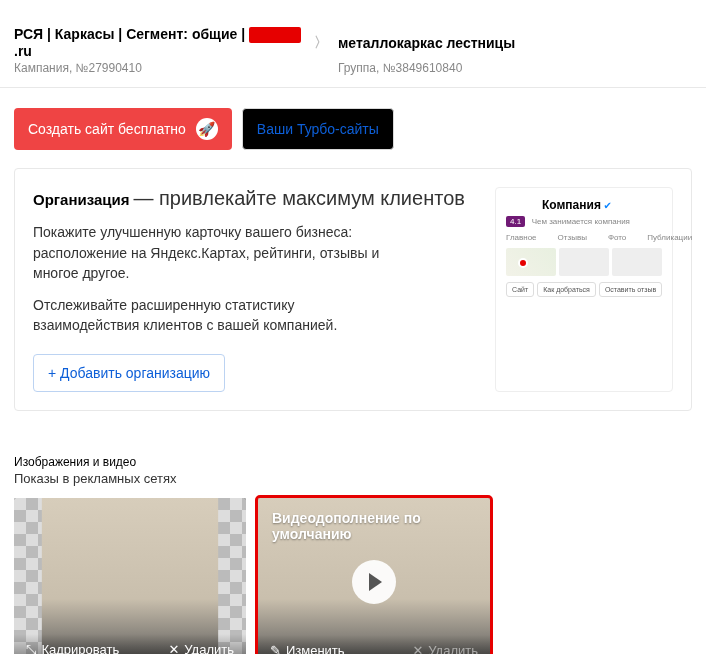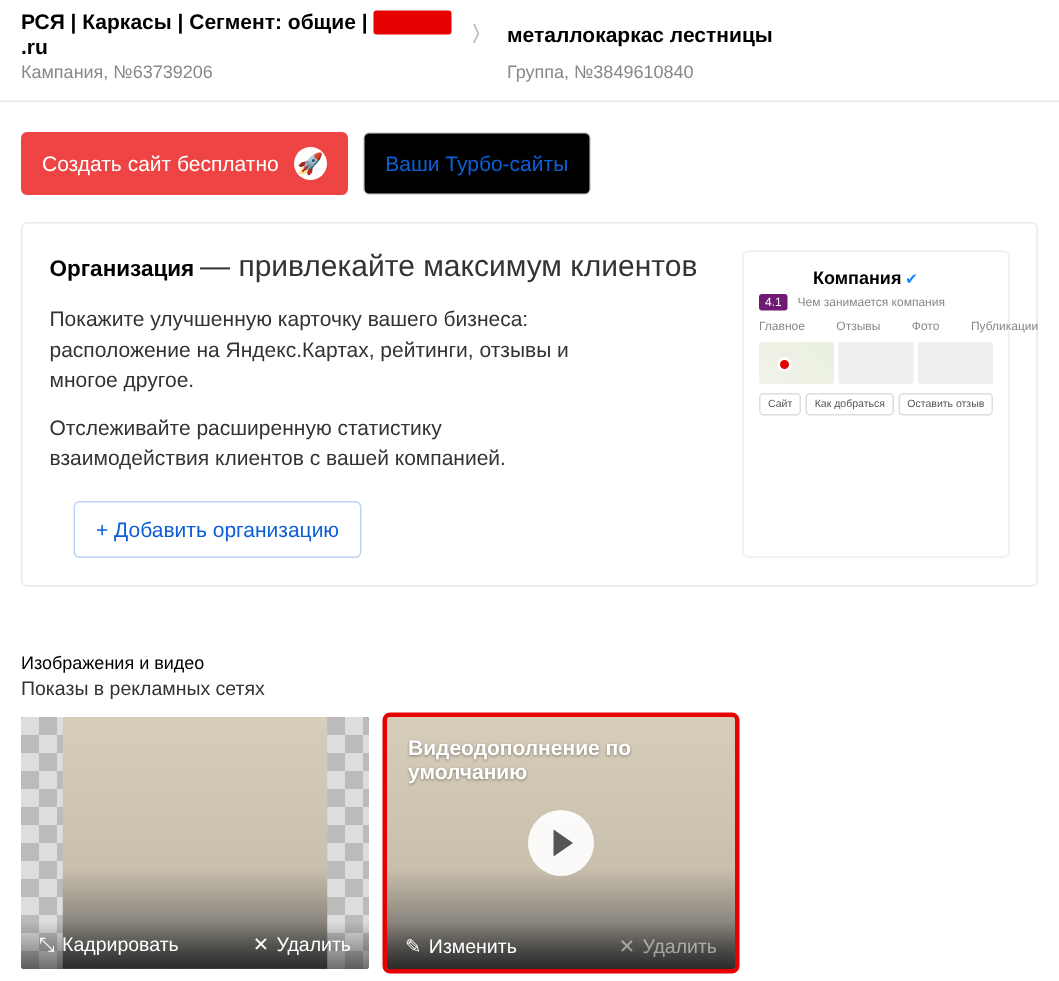--- a/index.html
+++ b/index.html
@@ -6,20 +6,21 @@
     body {
       font-family: Arial, Helvetica, sans-serif;
       background: #fff;
       font-size: 14px;
       color: #000;
       width: 706px;
     }
     .breadcrumb {
       padding: 6px 14px 12px;
       border-bottom: 1px solid #e8e8e8;
+      margin-top: 20px;
     }
     .breadcrumb-row {
       display: flex;
       align-items: center;
       gap: 6px;
       font-size: 14px;
       font-weight: 600;
     }
     .breadcrumb-sub {
       display: flex;
@@ -87,21 +88,20 @@
     .card p { font-size: 14px; color: #333; margin-top: 12px; line-height: 1.45; max-width: 370px; }
     .btn-add {
       margin-top: 18px;
       background: #fff;
       color: #0d5fd8;
       border: 1px solid #bcd3f2;
       border-radius: 4px;
       padding: 10px 14px;
       font-size: 14px;
       cursor: pointer;
-      margin-left: 16px;
     }
     .preview-card {
       width: 178px;
       border: 1px solid #eee;
       border-radius: 4px;
       padding: 10px;
       font-size: 9px;
     }
     .preview-title { font-size: 12px; font-weight: 600; padding-left: 36px; }
     .verify { color: #0a84ff; font-size: 10px; }
@@ -173,21 +173,21 @@
 <div class="breadcrumb">
   <div class="breadcrumb-row">
     <span class="bc-col1">
       <span>РСЯ | Каркасы | Сегмент: общие |</span>
       <span class="redact"></span><span>.ru</span>
     </span>
     <span class="chevron">〉</span>
     <span>металлокаркас лестницы</span>
   </div>
   <div class="breadcrumb-sub">
-    <span class="bc-col1" style="width:324px">Кампания, №63739206</span>
+    <span class="bc-col1" style="width:324px">Кампания, №27990410</span>
     <span>Группа, №3849610840</span>
   </div>
 </div>
 
 <div class="content">
   <div class="action-row">
     <button class="btn-blue">
       <span>Создать сайт бесплатно</span>
       <span class="rocket">🚀</span>
     </button>

